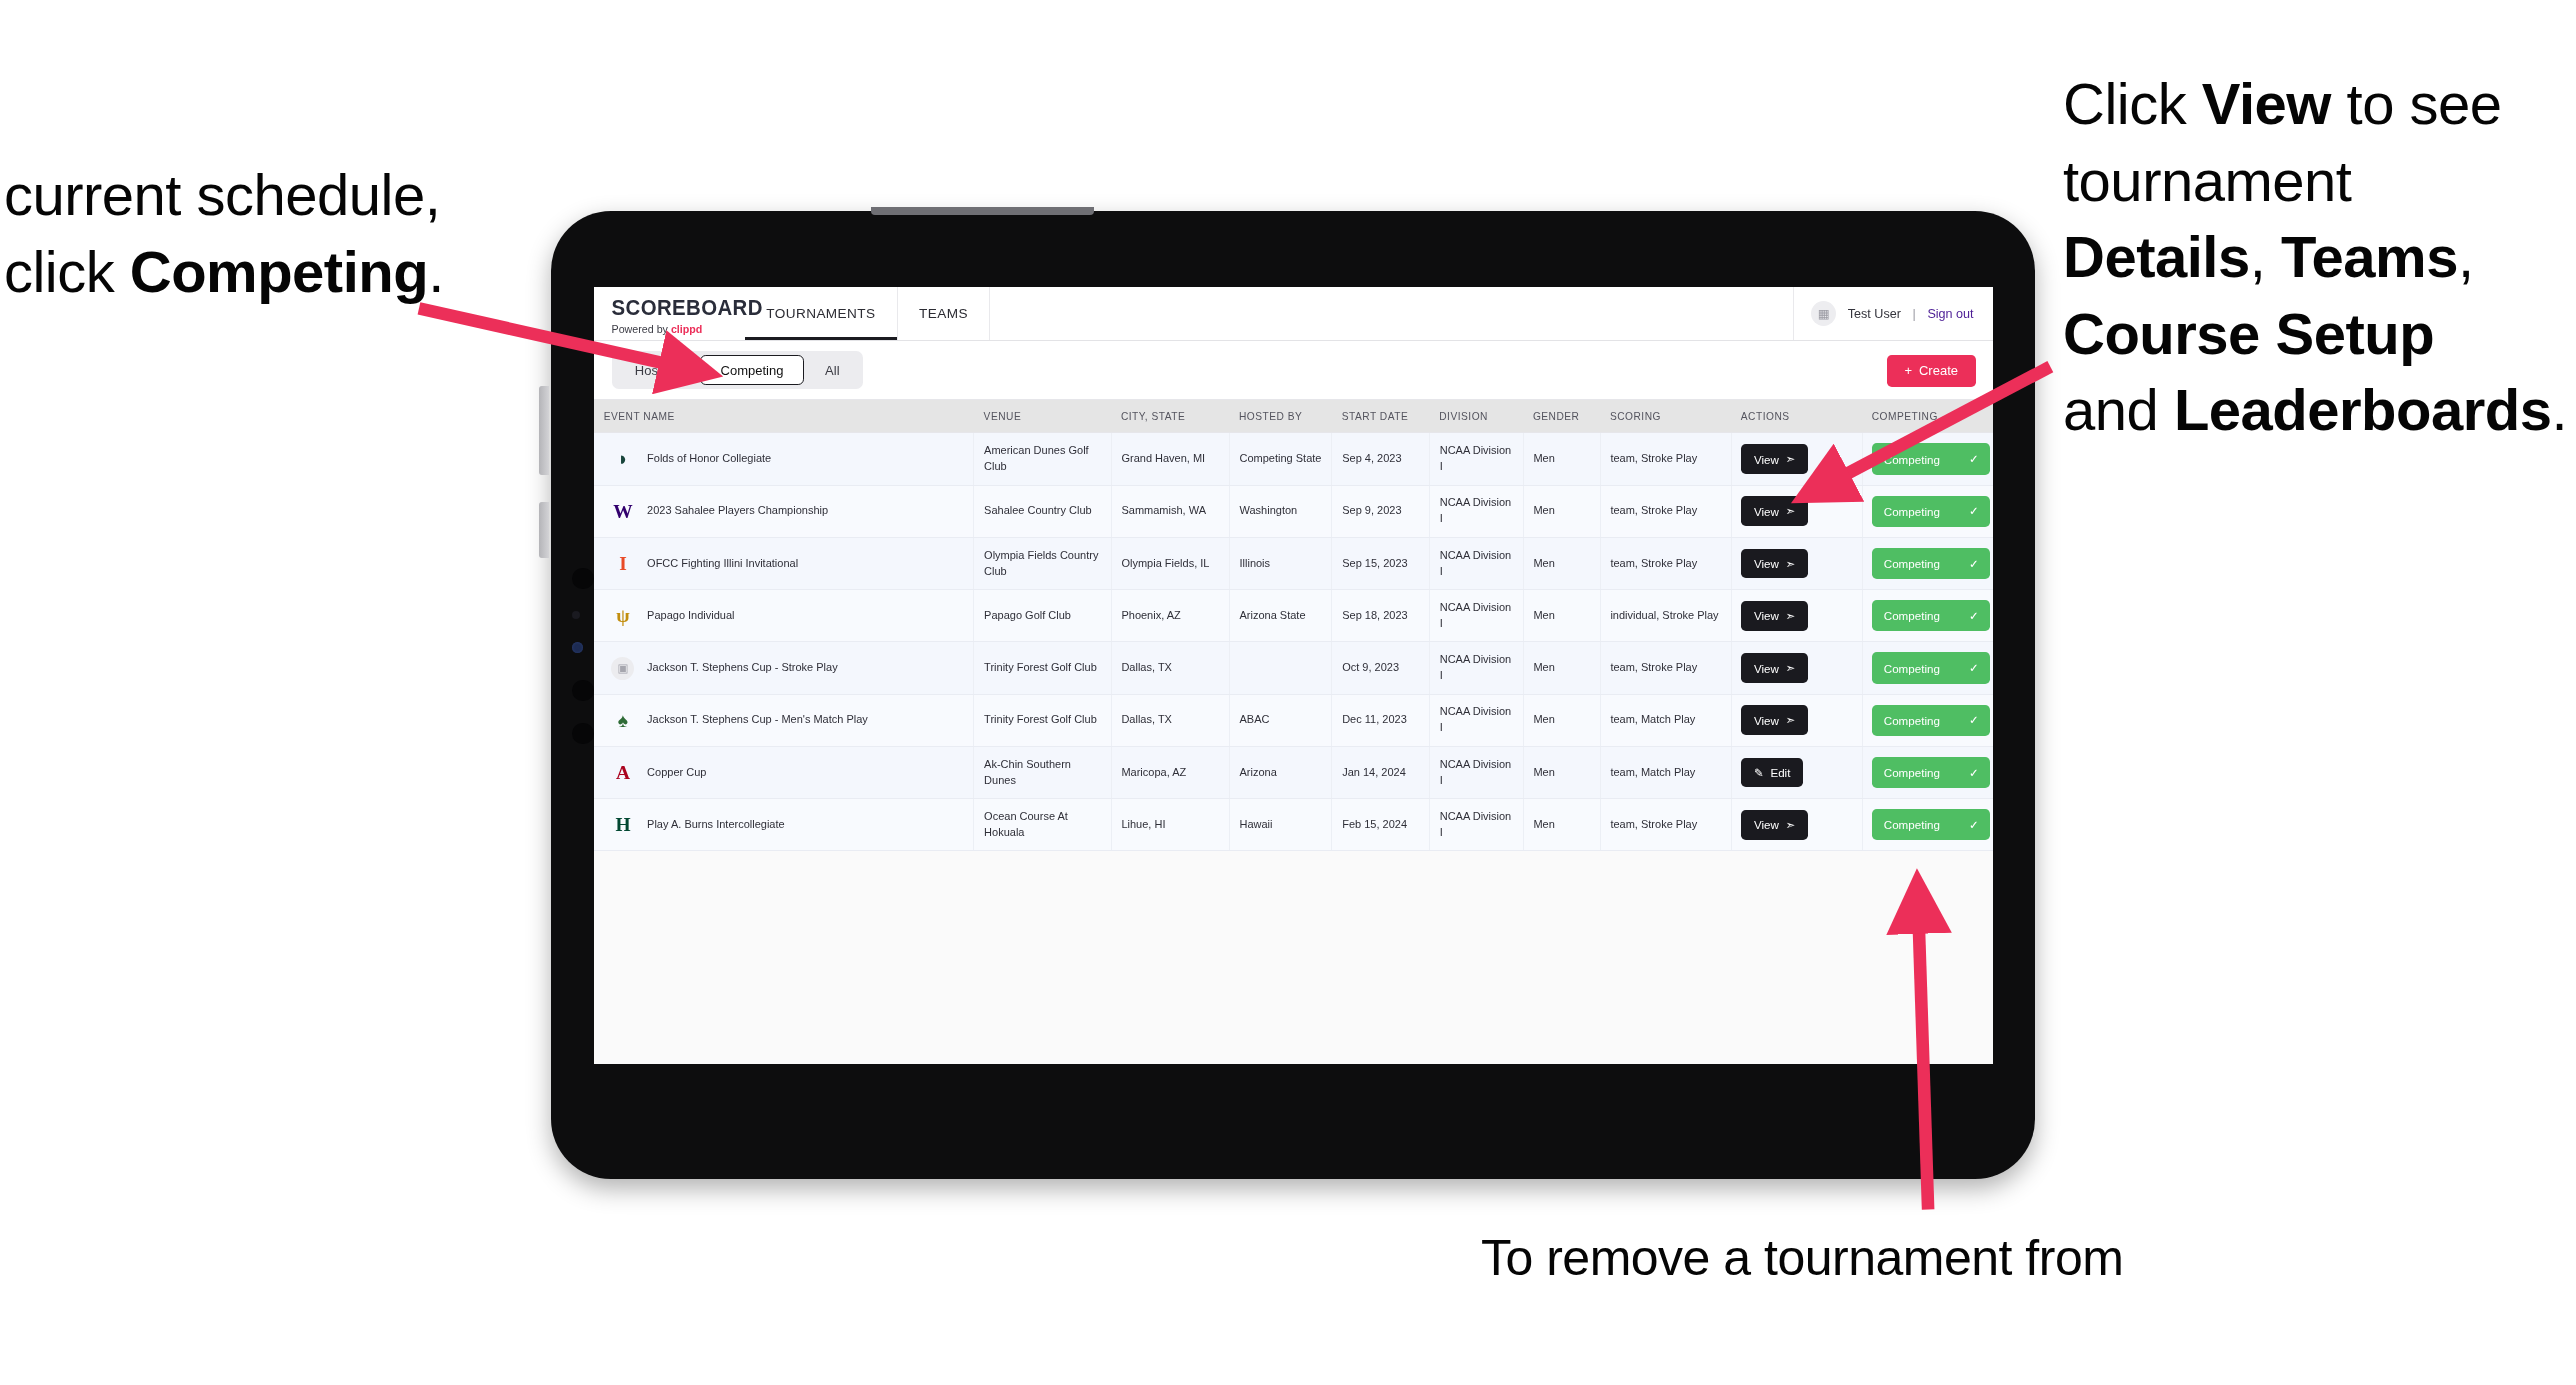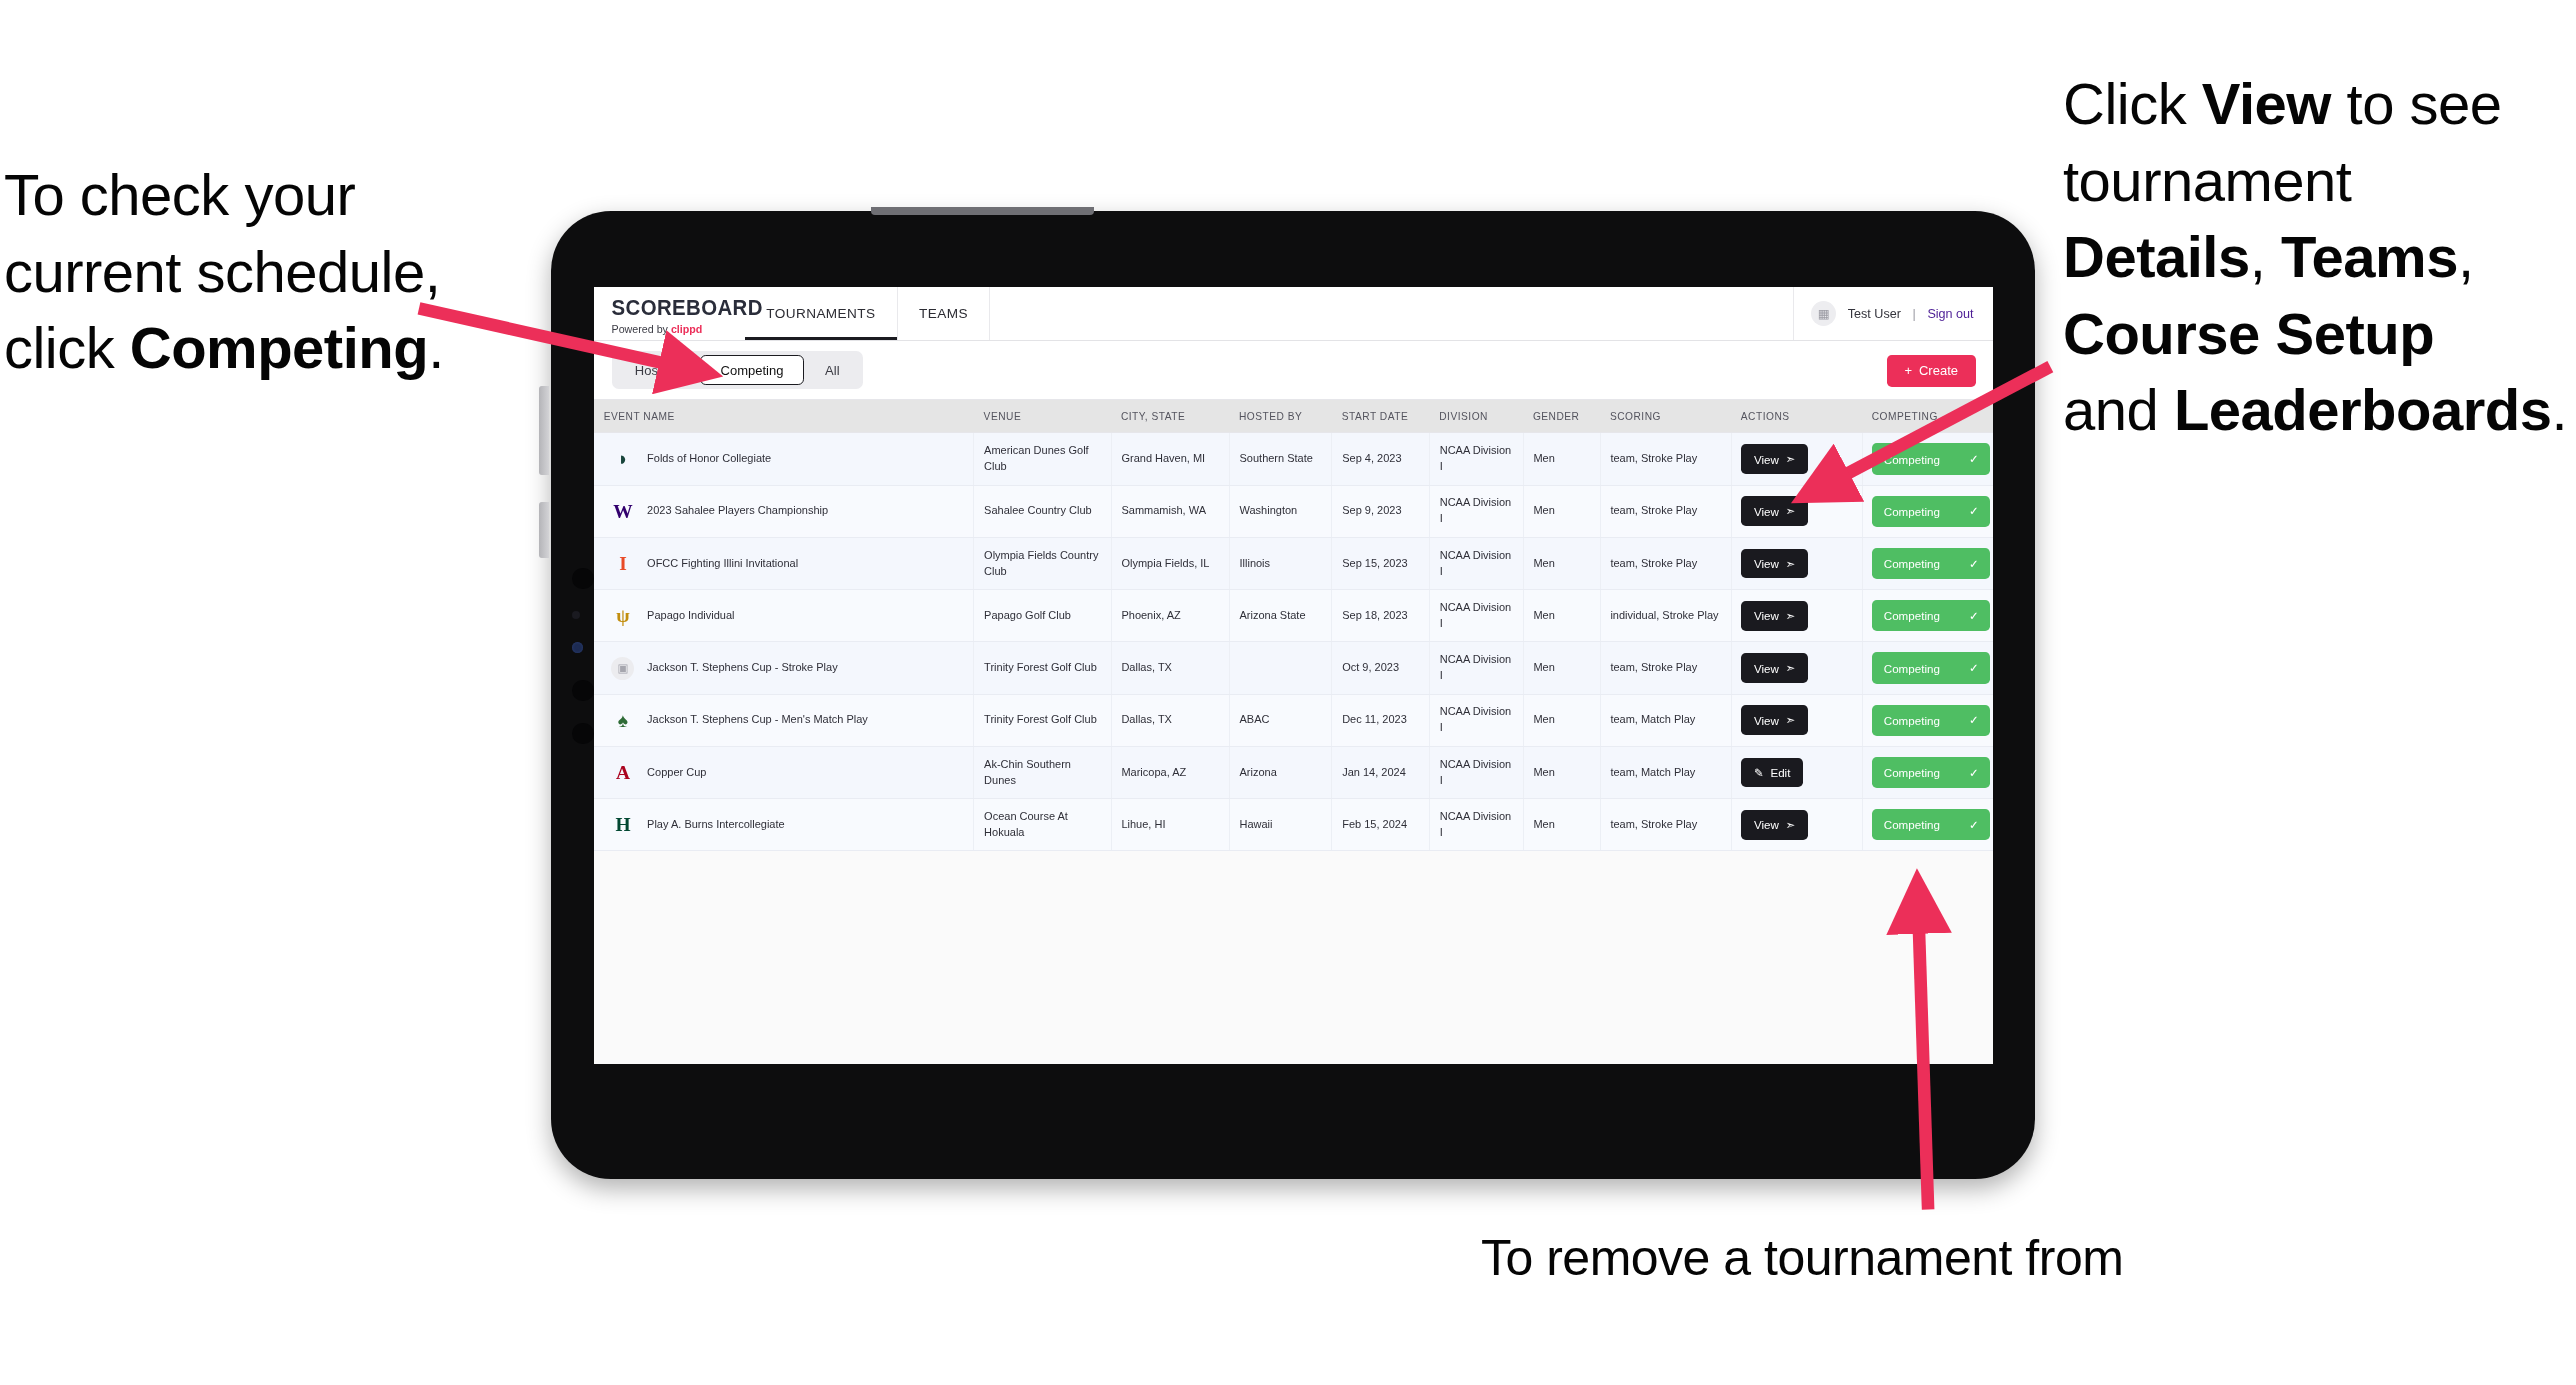--- a/index.html
+++ b/index.html
@@ -162,21 +162,20 @@
     display:inline-flex; align-items:center; justify-content:space-between;
     font-family:"Liberation Sans", sans-serif;
   }
 </style>
 </head>
 <body>
 
 <div id="stage">
 
   <div class="anno" id="anno-left">
-    <div>To check your</div>
     <div>current schedule,</div>
     <div><span>click </span><b>Competing</b><span>.</span></div>
   </div>
 
   <div class="anno" id="anno-right">
     <div><span>Click </span><b>View</b><span> to see</span></div>
     <div>tournament</div>
     <div><b>Details</b><span>, </span><b>Teams</b><span>,</span></div>
     <div><b>Course Setup</b></div>
     <div><span>and </span><b>Leaderboards</b><span>.</span></div>
@@ -261,21 +260,21 @@
         <tbody id="tbody">
             <tr>
               <td>
                 <div class="name-cell">
                   <span class="logo" style="color:#18453B">◗</span>
                   <span>Folds of Honor Collegiate</span>
                 </div>
               </td>
               <td>American Dunes Golf Club</td>
               <td>Grand Haven, MI</td>
-              <td>Southern State</td>
+              <td>Competing State</td>
               <td>Sep 4, 2023</td>
               <td>NCAA Division I</td>
               <td>Men</td>
               <td>team, Stroke Play</td>
               <td><button class="view-btn">
                   <span>View</span>
                   <span>➣</span>
                 </button></td>
               <td><button class="comp-btn">
                   <span>Competing</span>

